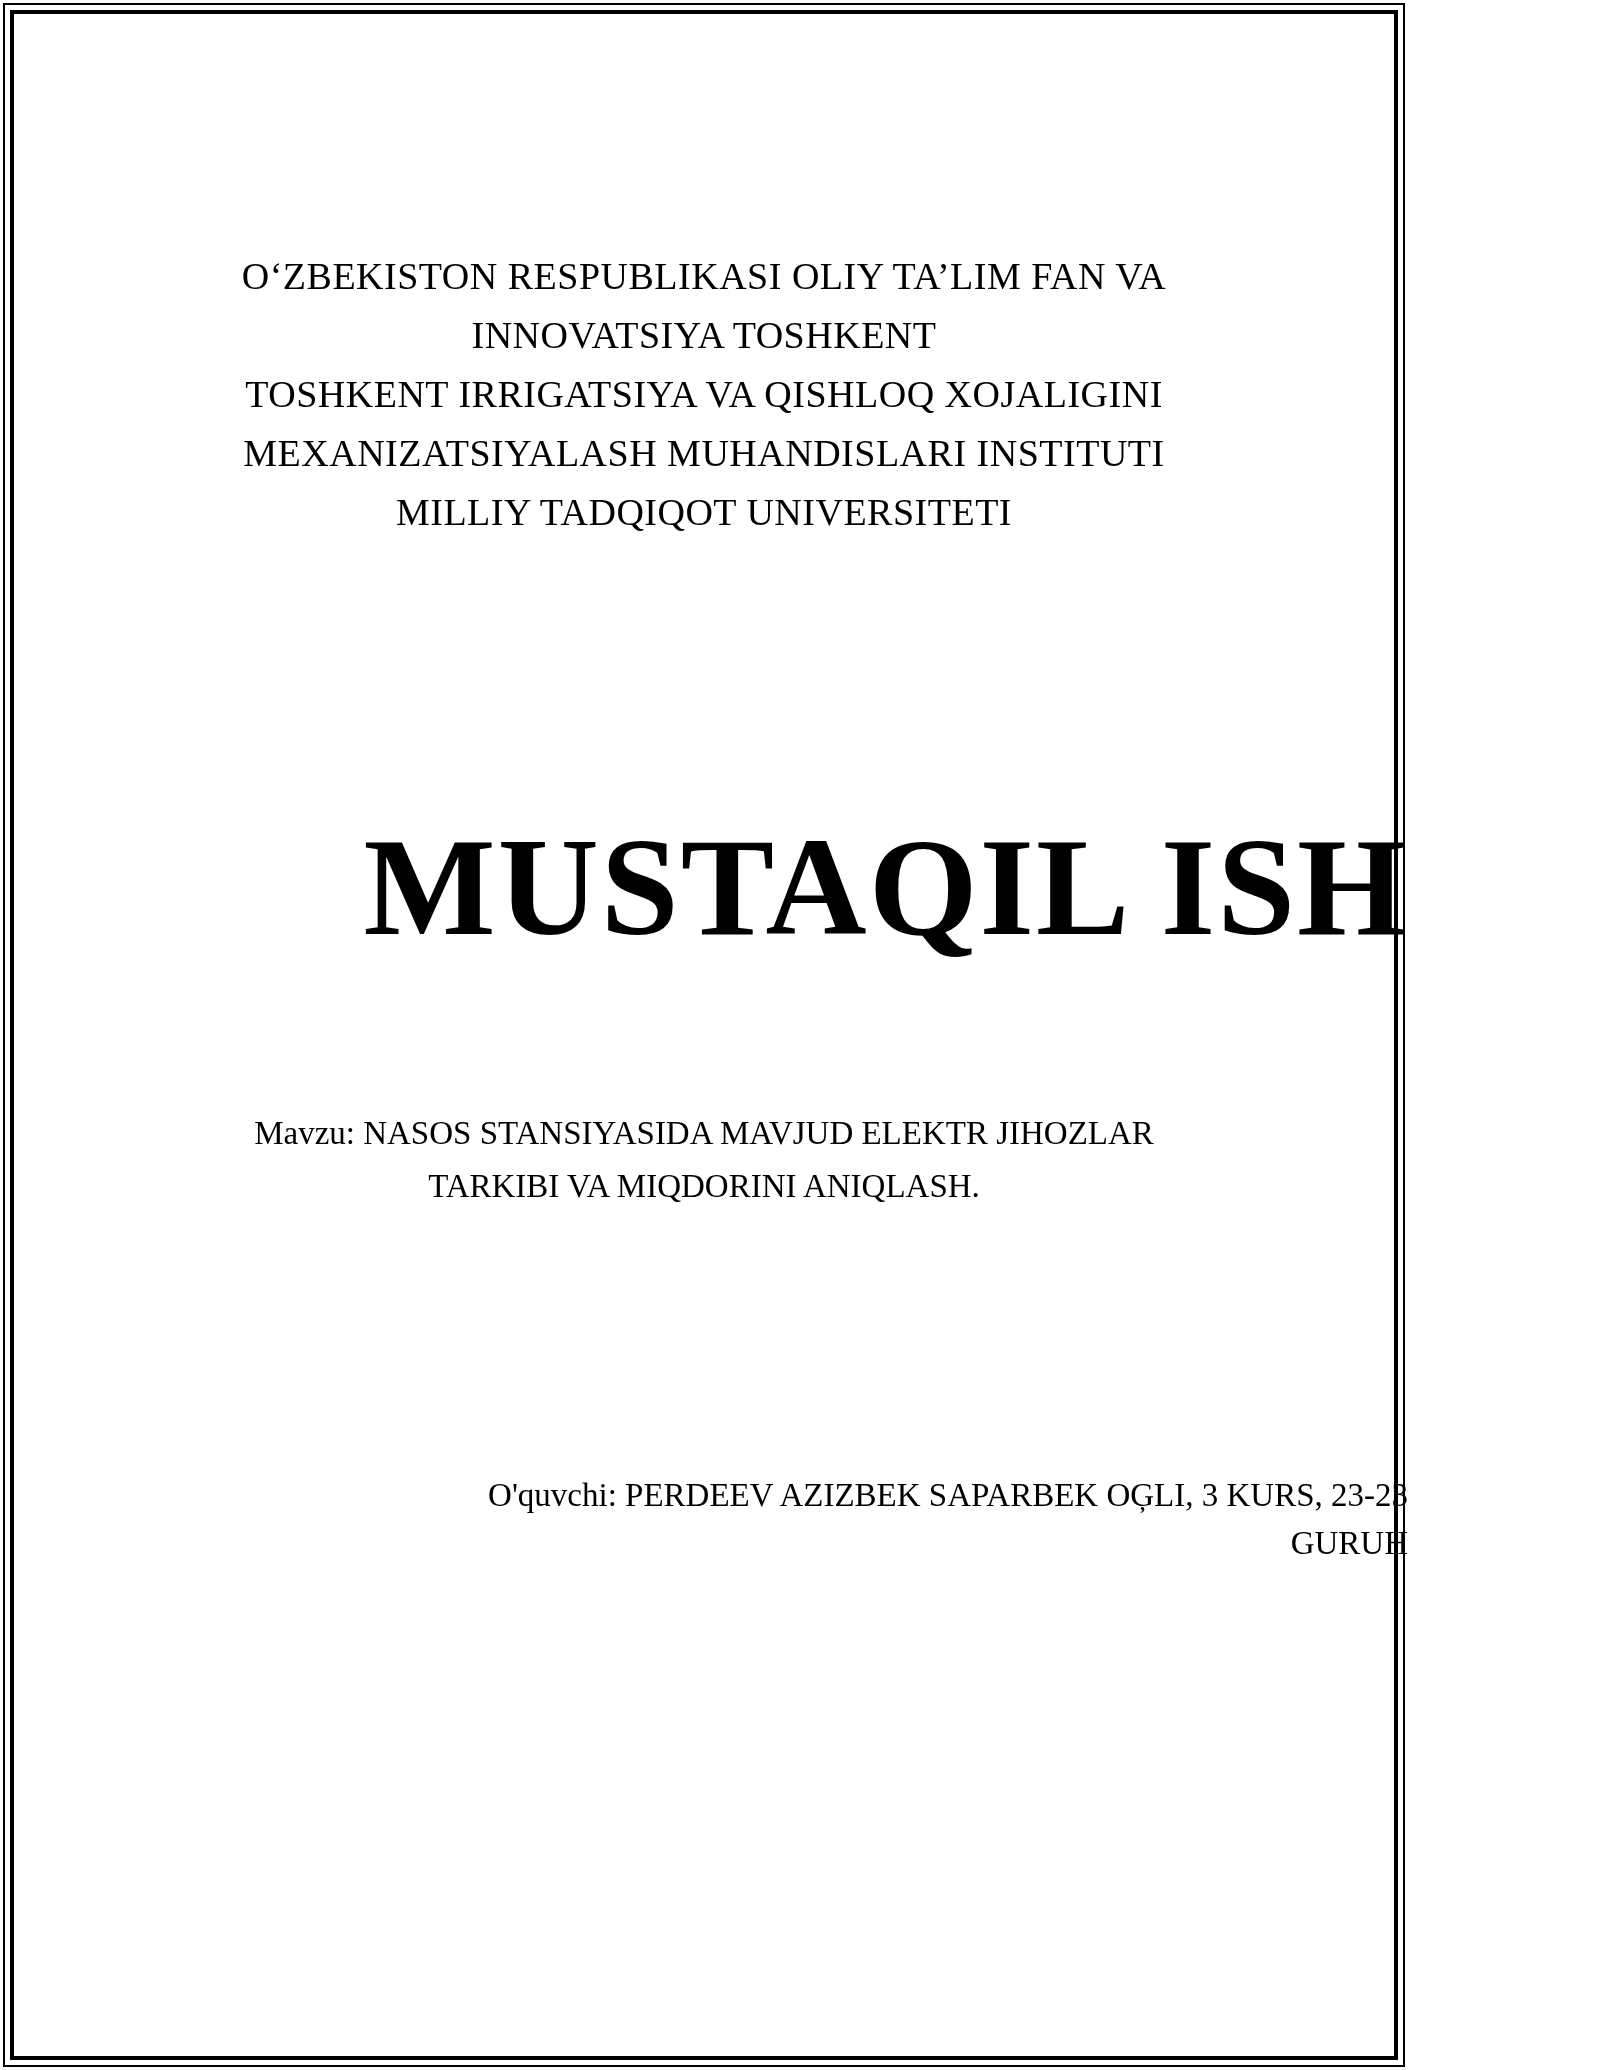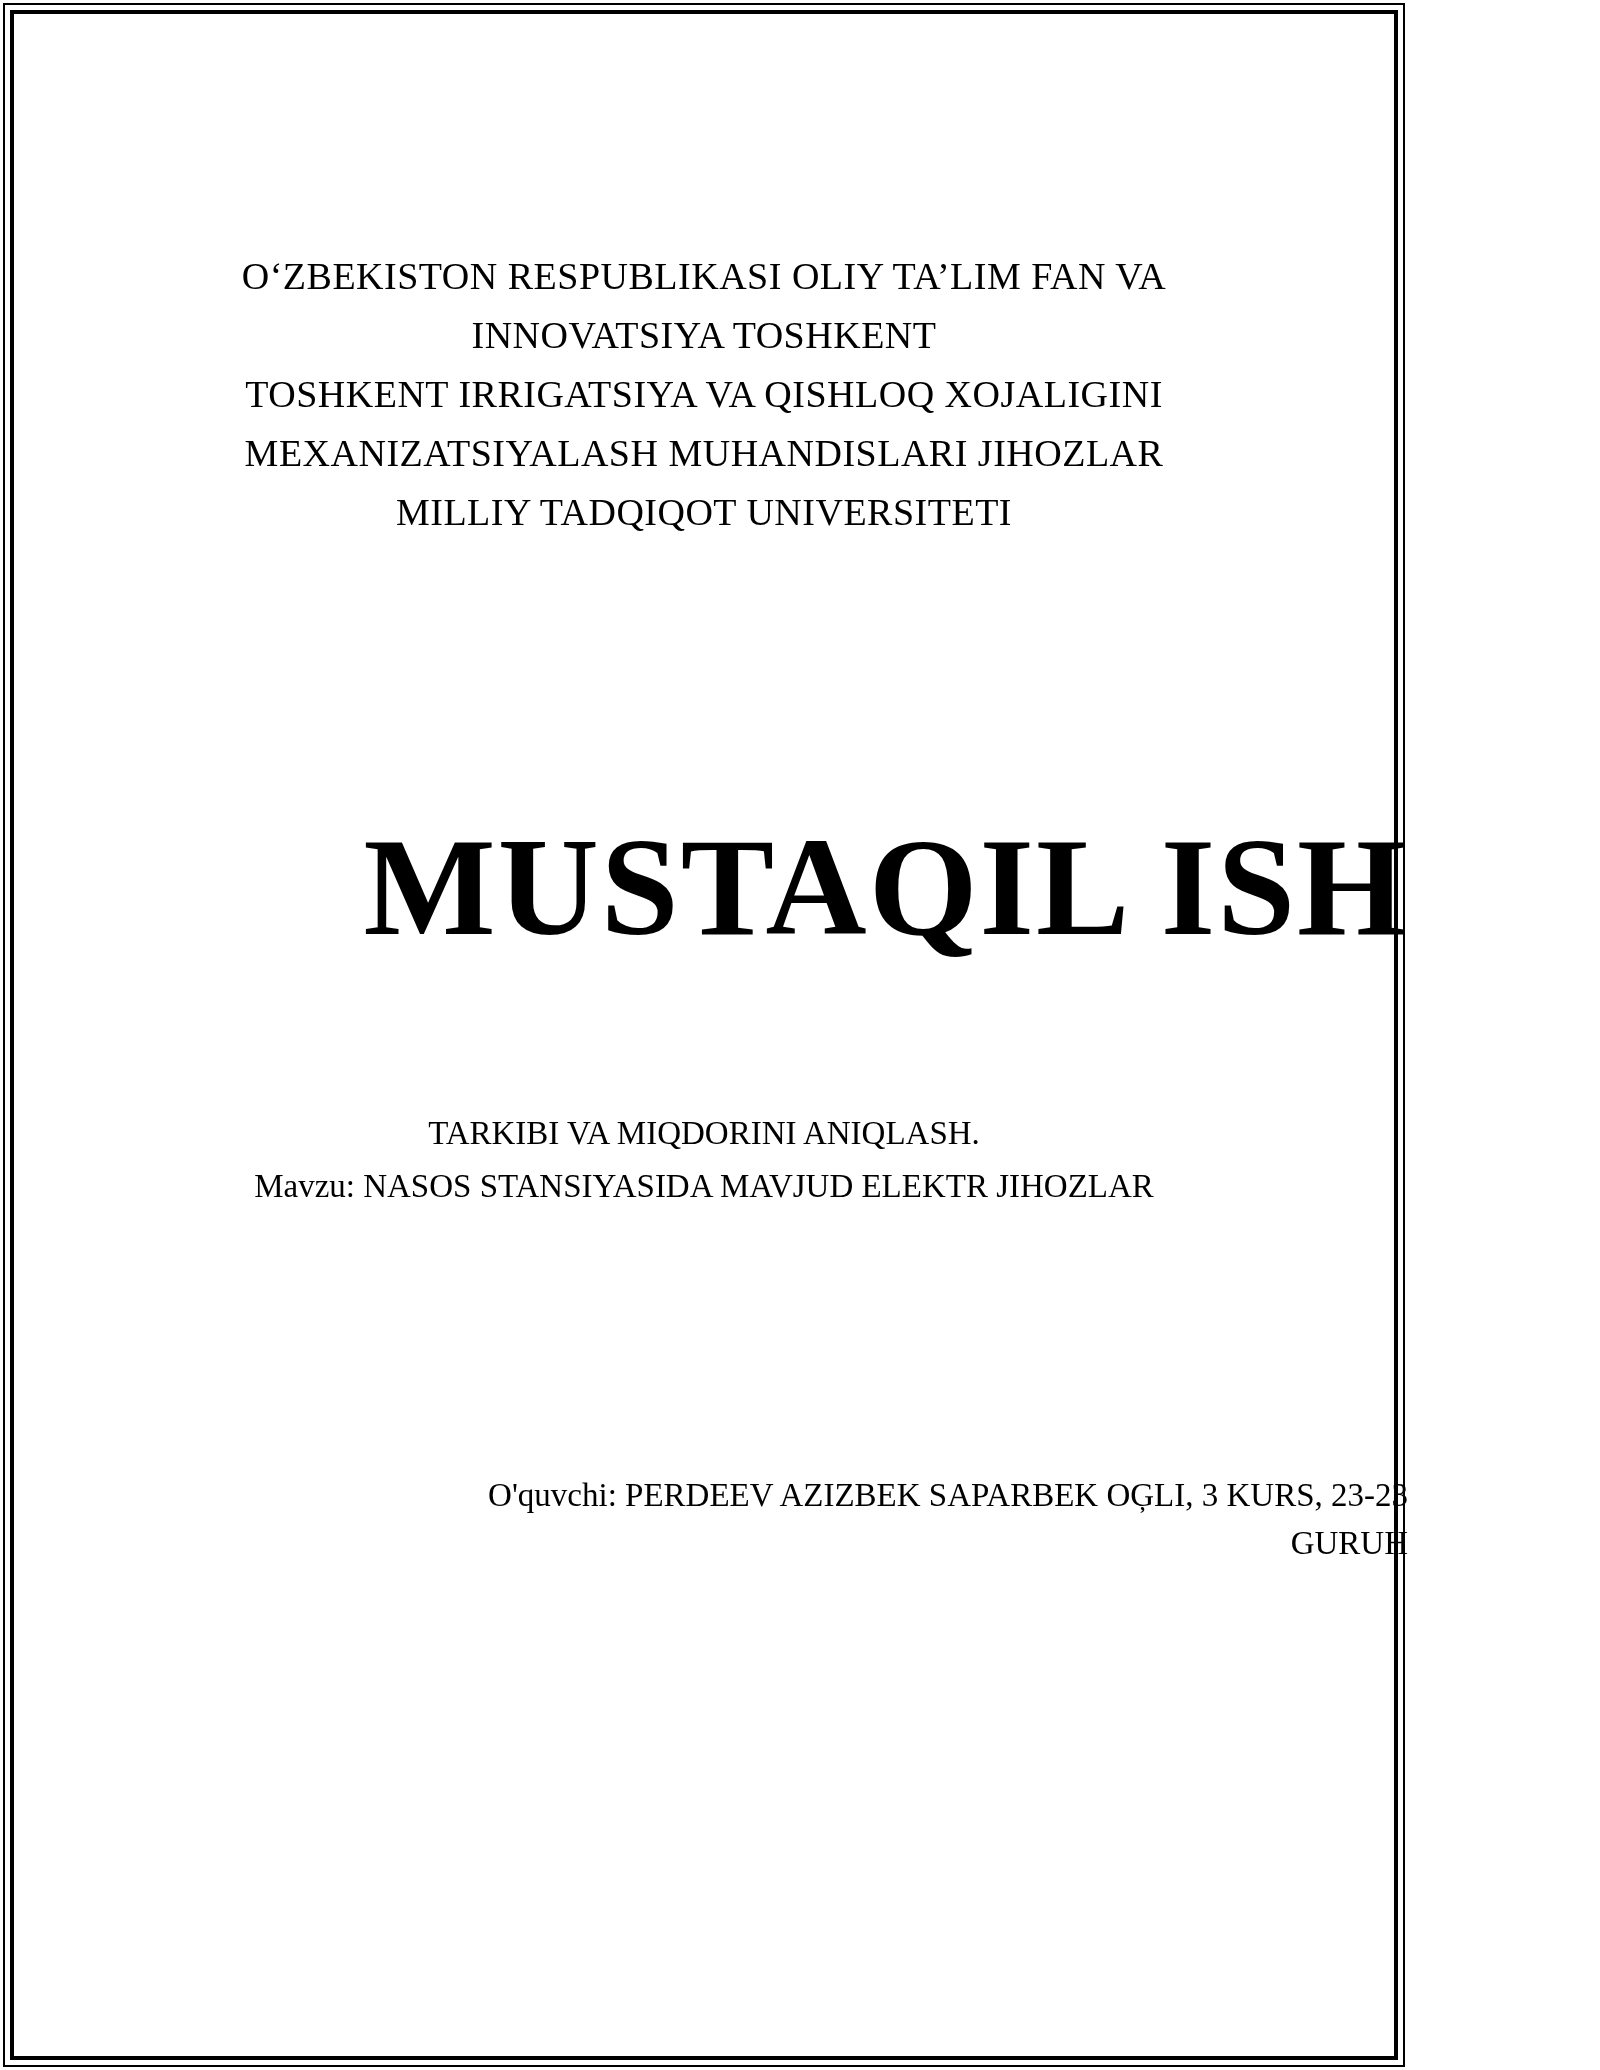--- a/index.html
+++ b/index.html
@@ -77,29 +77,29 @@
 <div class="page">
   <div class="frame-outer"></div>
   <div class="frame-inner"></div>
 
   <div class="content">
 
     <div class="ministry-block">
       <div class="ministry-line">OʻZBEKISTON RESPUBLIKASI OLIY TA’LIM FAN VA</div>
       <div class="ministry-line">INNOVATSIYA TOSHKENT</div>
       <div class="ministry-line">TOSHKENT IRRIGATSIYA VA QISHLOQ XOJALIGINI</div>
-      <div class="ministry-line">MEXANIZATSIYALASH MUHANDISLARI JIHOZLAR</div>
+      <div class="ministry-line">MEXANIZATSIYALASH MUHANDISLARI INSTITUTI</div>
       <div class="ministry-line">MILLIY TADQIQOT UNIVERSITETI</div>
     </div>
 
     <div class="main-title">MUSTAQIL ISH</div>
 
     <div class="topic-block">
+      <div class="topic-line">Mavzu: NASOS STANSIYASIDA MAVJUD ELEKTR JIHOZLAR</div>
       <div class="topic-line">TARKIBI VA MIQDORINI ANIQLASH.</div>
-      <div class="topic-line">Mavzu: NASOS STANSIYASIDA MAVJUD ELEKTR JIHOZLAR</div>
     </div>
 
     <div class="student-block">
       <div class="student-line">O'quvchi: PERDEEV AZIZBEK SAPARBEK OĢLI, 3 KURS, 23-23</div>
       <div class="student-line">GURUH</div>
     </div>
 
   </div>
 </div>
 

